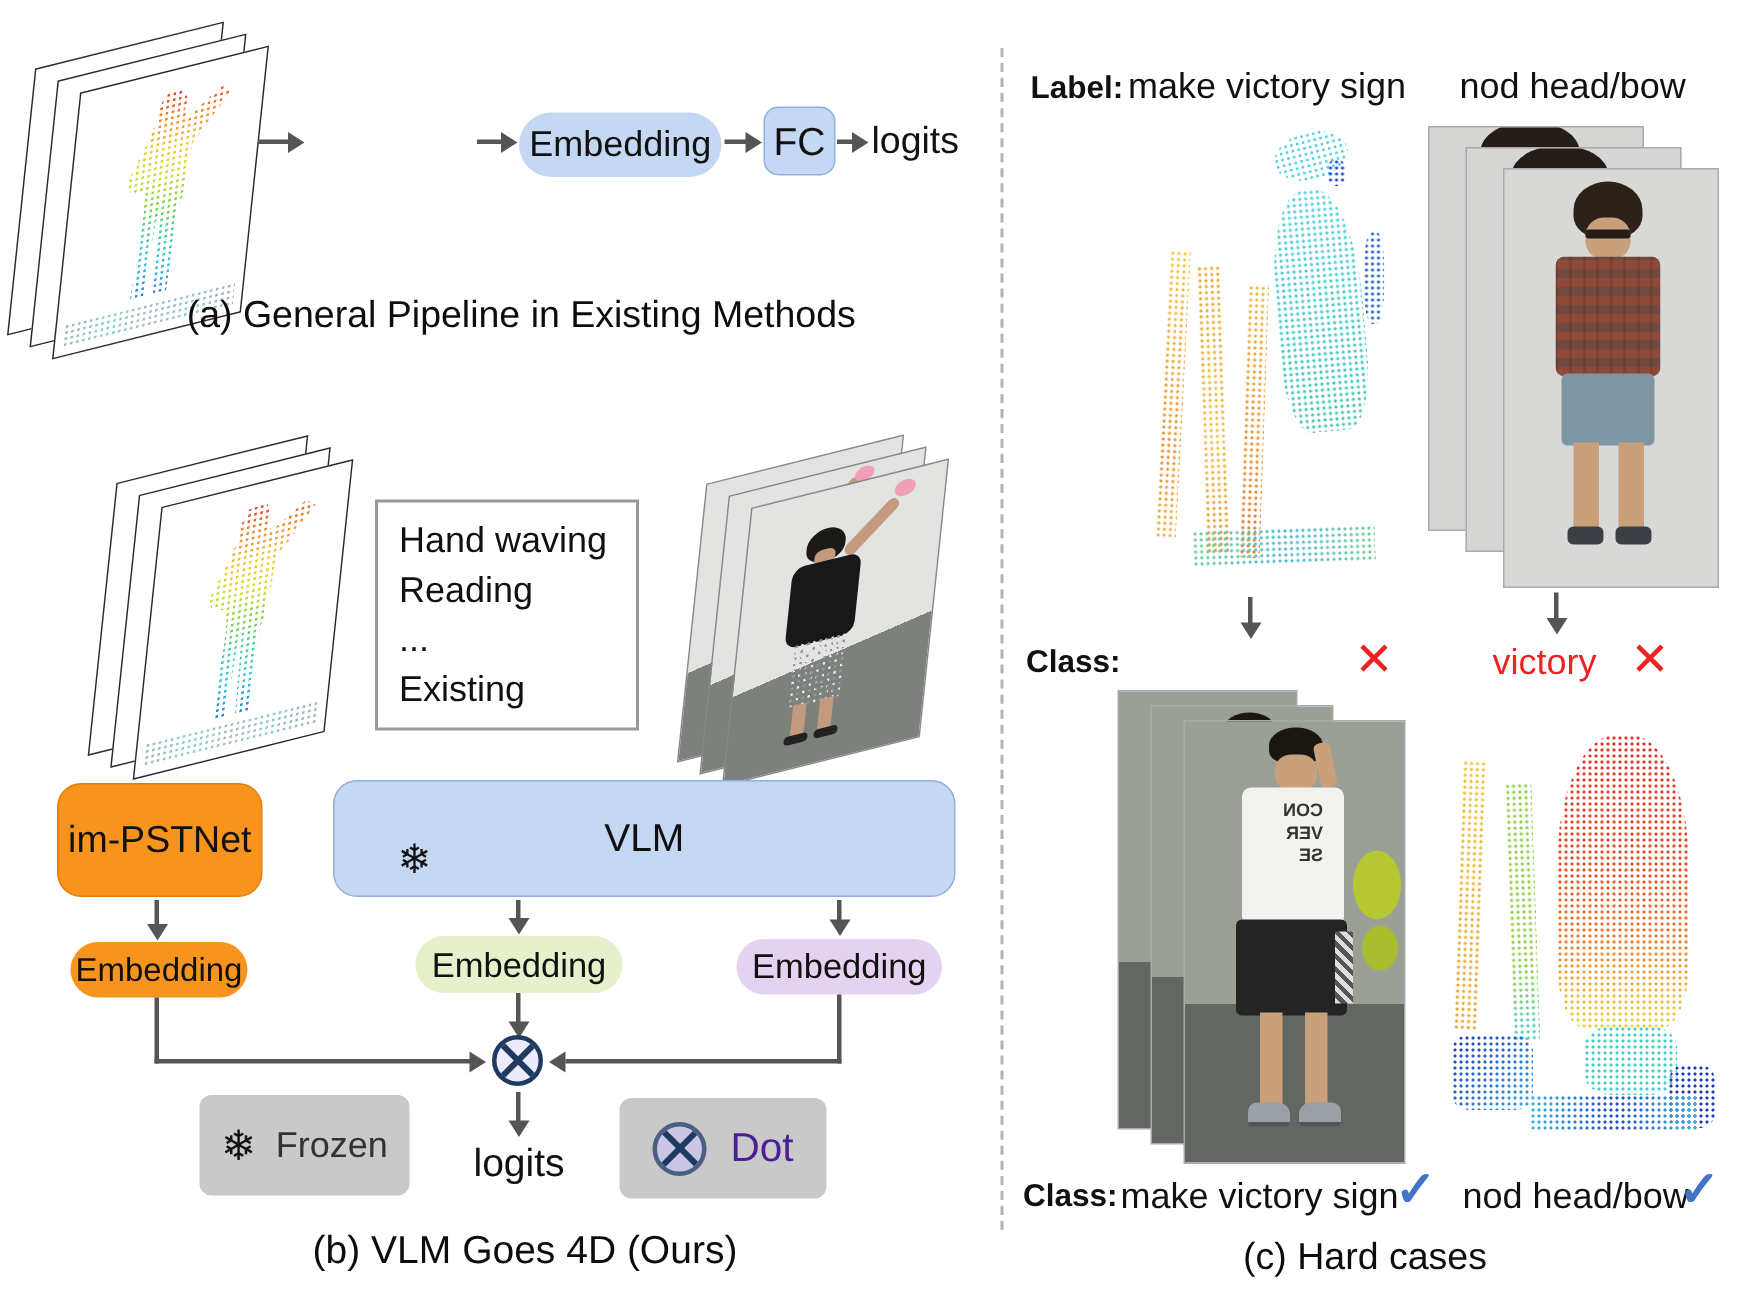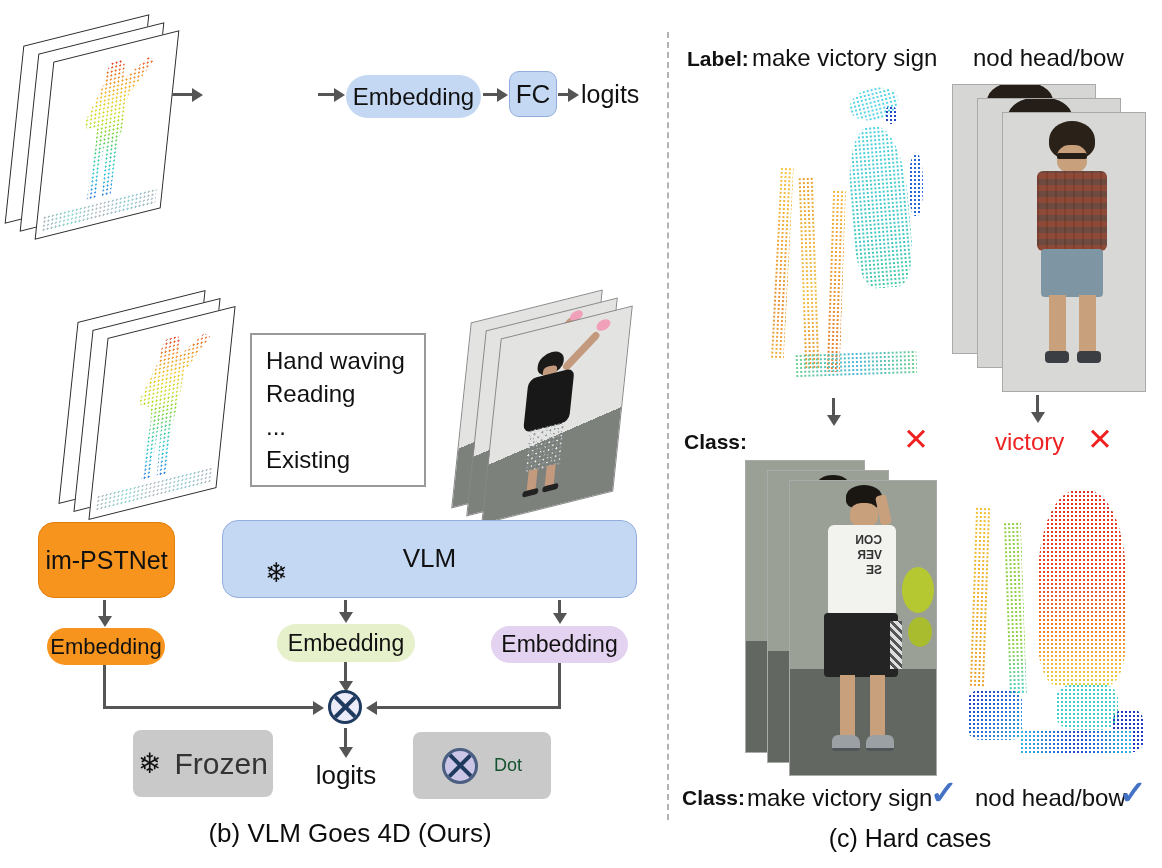--- a/index.html
+++ b/index.html
@@ -92,20 +92,21 @@
 
     <div class="abs center-txt" style="left:509px;top:71px;width:48px;height:46px;background:var(--box-blue);border:1.5px solid var(--box-blue-border);border-radius:10px;font-size:26px;">
       <span>FC</span>
     </div>
 
     <div class="hline" style="left:558px;top:93px;width:12px;"></div>
     <div class="head-r" style="left:568px;top:87.5px;"></div>
 
     <div class="abs" style="left:581px;top:80px;font-size:25px;">logits</div>
 
+    <div class="abs caption" style="left:60px;top:196px;width:575px;">(a) General Pipeline in Existing Methods</div>
   </div>
 
   <div class="abs" style="left:0;top:260px;width:660px;height:608px;">
 
     <div class="abs" style="left:62px;top:22px;width:190px;height:235px;">
       <div class="frame" style="left:6px;top:24px;width:128px;height:182px;"></div>
       <div class="frame" style="left:21px;top:32px;width:128px;height:182px;"></div>
       <div class="frame" style="left:36px;top:40px;width:128px;height:182px;">
         <div class="pc-person dotted" style="left:8%;top:8%;width:88%;height:84%;"></div>
         <div class="pc-floor dotted" style="left:4%;bottom:3%;width:92%;height:9%;"></div>
@@ -184,25 +185,25 @@
     <div class="head-l" style="left:366px;top:440.5px;"></div>
 
     <div class="otimes" style="left:328px;top:430px;width:34px;height:34px;"></div>
 
     <div class="vline" style="left:344px;top:468px;height:22px;"></div>
     <div class="head-d" style="left:338.5px;top:487px;"></div>
     <div class="abs" style="left:310px;top:500px;width:72px;text-align:center;font-size:26px;">logits</div>
 
     <div class="abs" style="left:133px;top:470px;width:140px;height:67px;background:var(--legend-gray);border-radius:8px;display:flex;align-items:center;justify-content:center;gap:13px;">
       <span style="font-size:28px;">❄</span>
-      <span style="font-size:30px;color:#333;">Frozen</span>
+      <span style="font-size:24px;color:#333;">Frozen</span>
     </div>
     <div class="abs" style="left:413px;top:472px;width:138px;height:67px;background:var(--legend-gray);border-radius:8px;display:flex;align-items:center;justify-content:center;gap:16px;">
       <span class="otimes" style="position:relative;width:36px;height:36px;background:#cbc6e8;border-color:#4a5f82;"></span>
-      <span style="font-size:18px;color:#14532d;">Dot</span>
+      <span style="font-size:27px;color:#4c1d95;">Dot</span>
     </div>
 
     <div class="abs caption" style="left:115px;top:558px;width:470px;font-size:26px;">(b) VLM Goes 4D (Ours)</div>
   </div>
 
   <div class="abs" style="left:660px;top:0;width:502px;height:868px;">
 
     <div class="abs" style="left:7px;top:32px;height:788px;border-left:2px dashed #b3b3b3;"></div>
 
     <div class="abs lbl-bold" style="left:27px;top:47px;">Label:</div>

